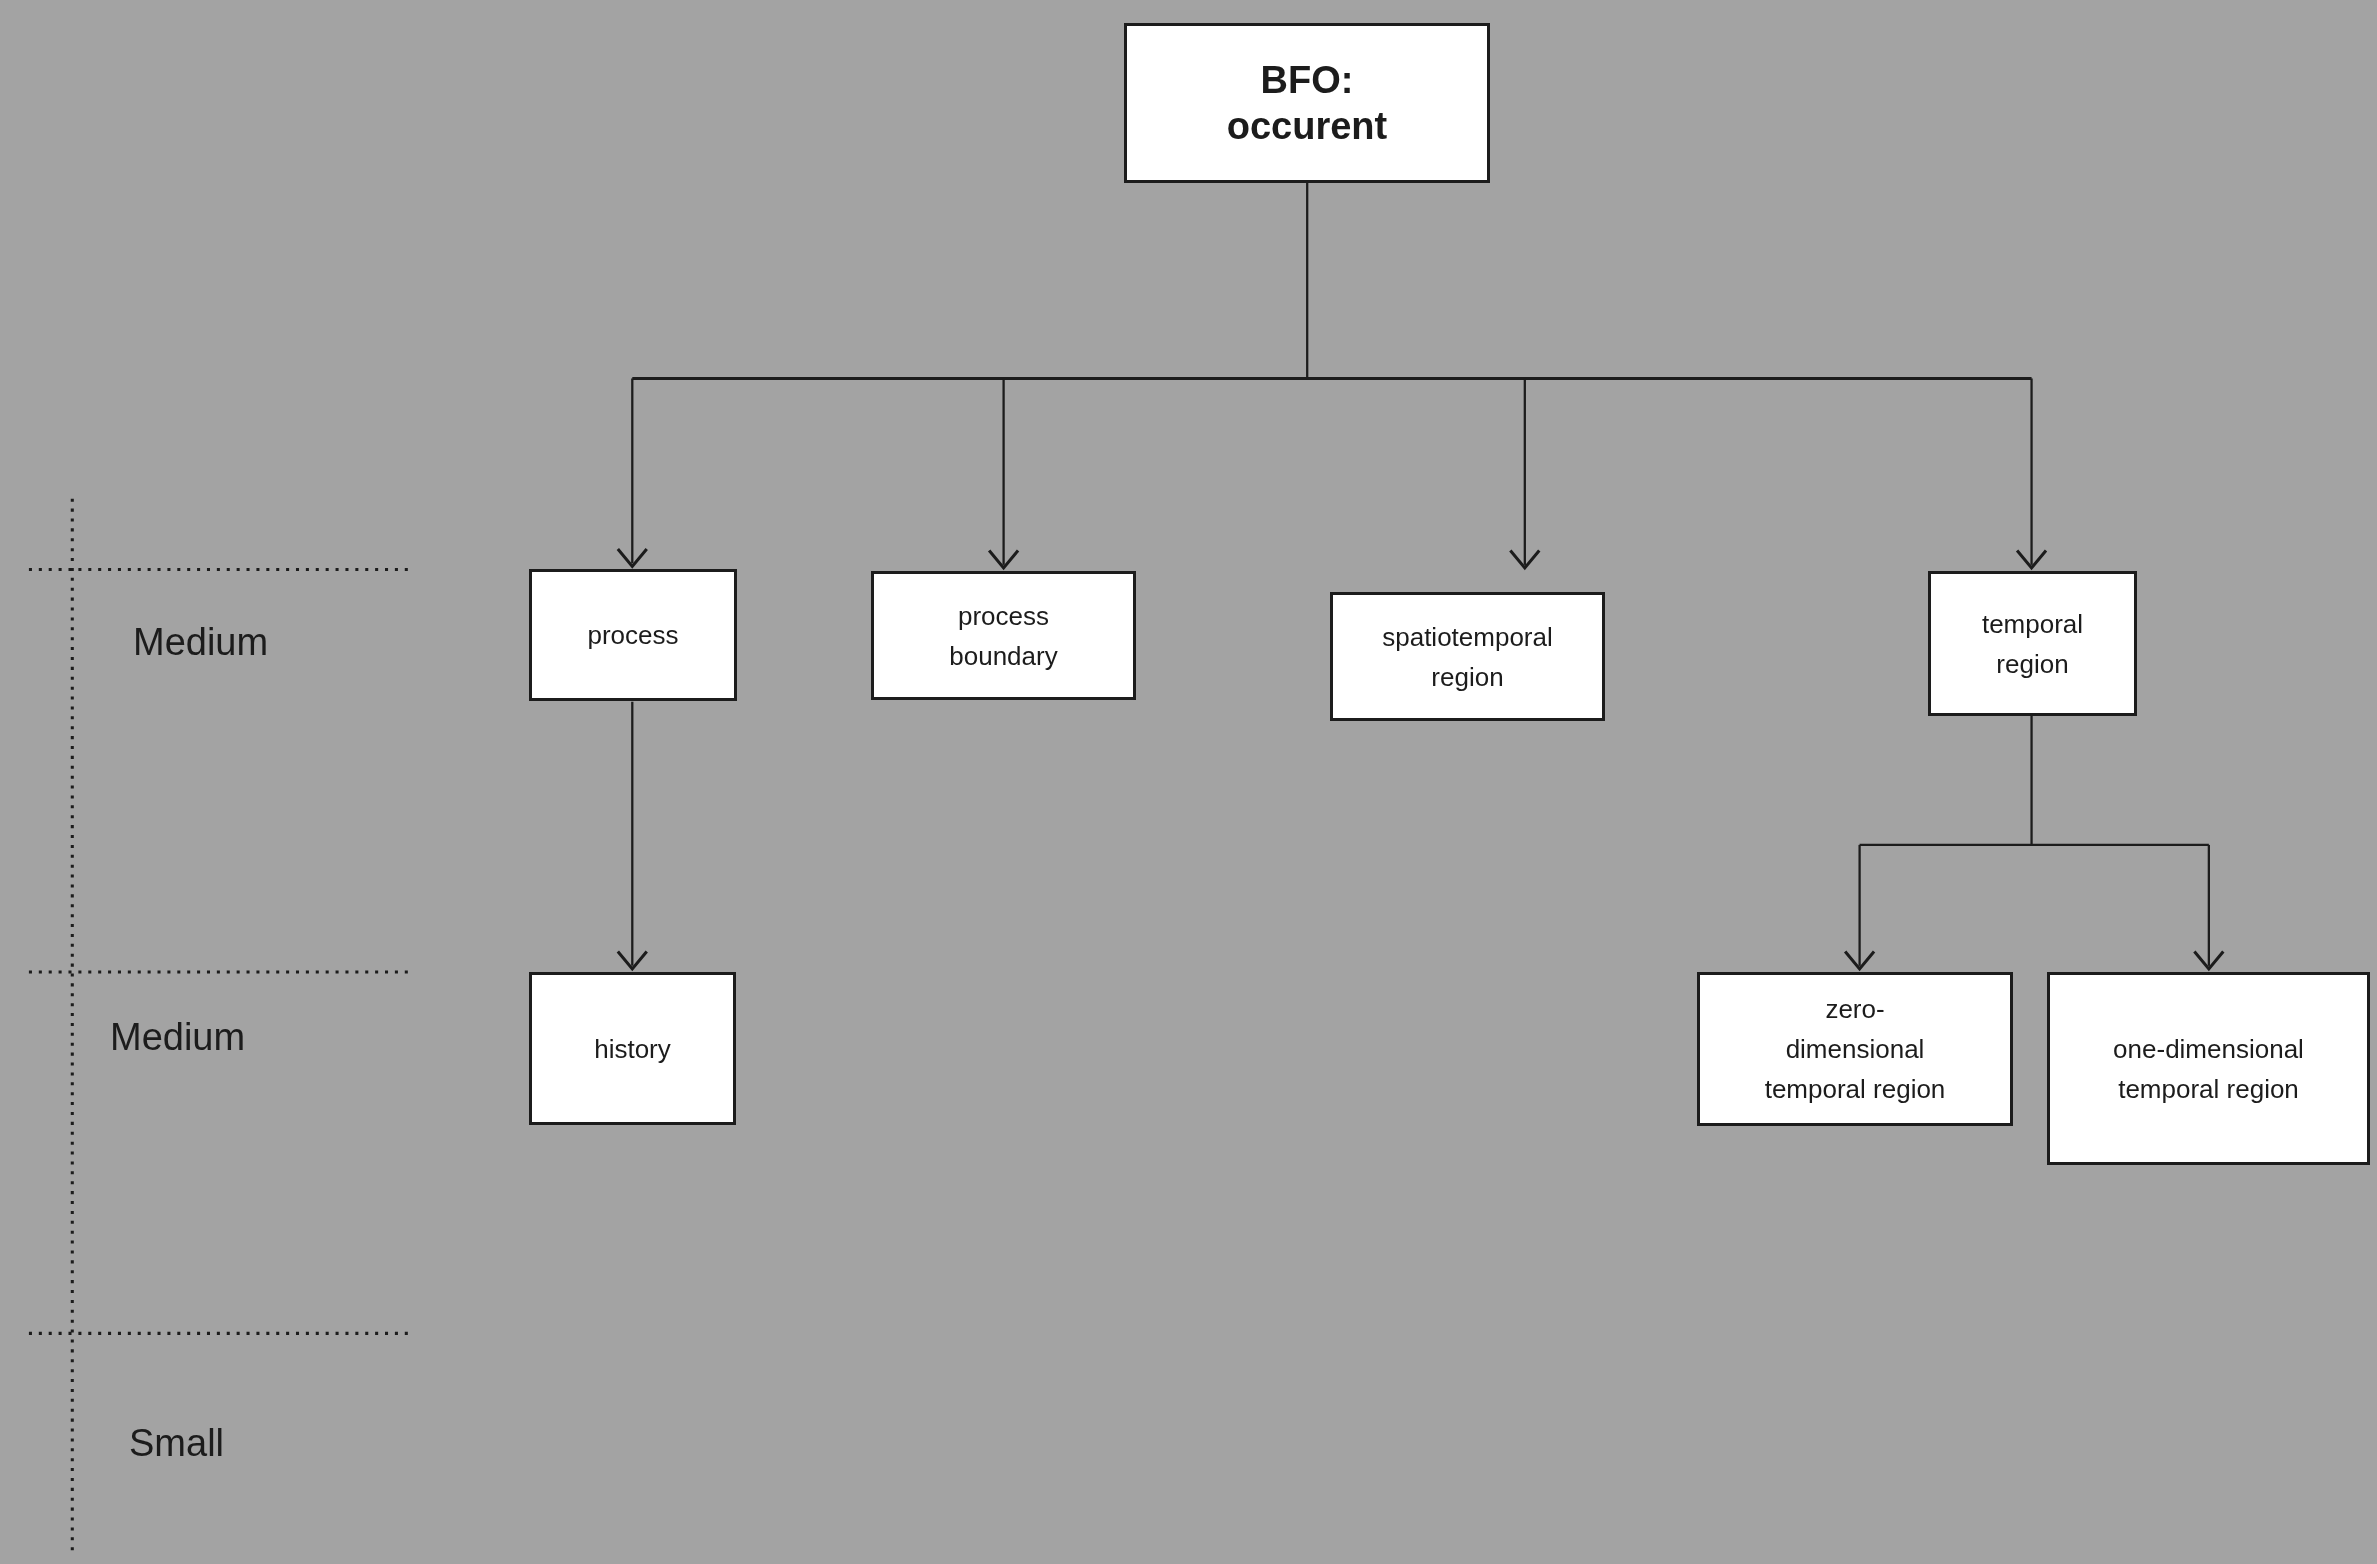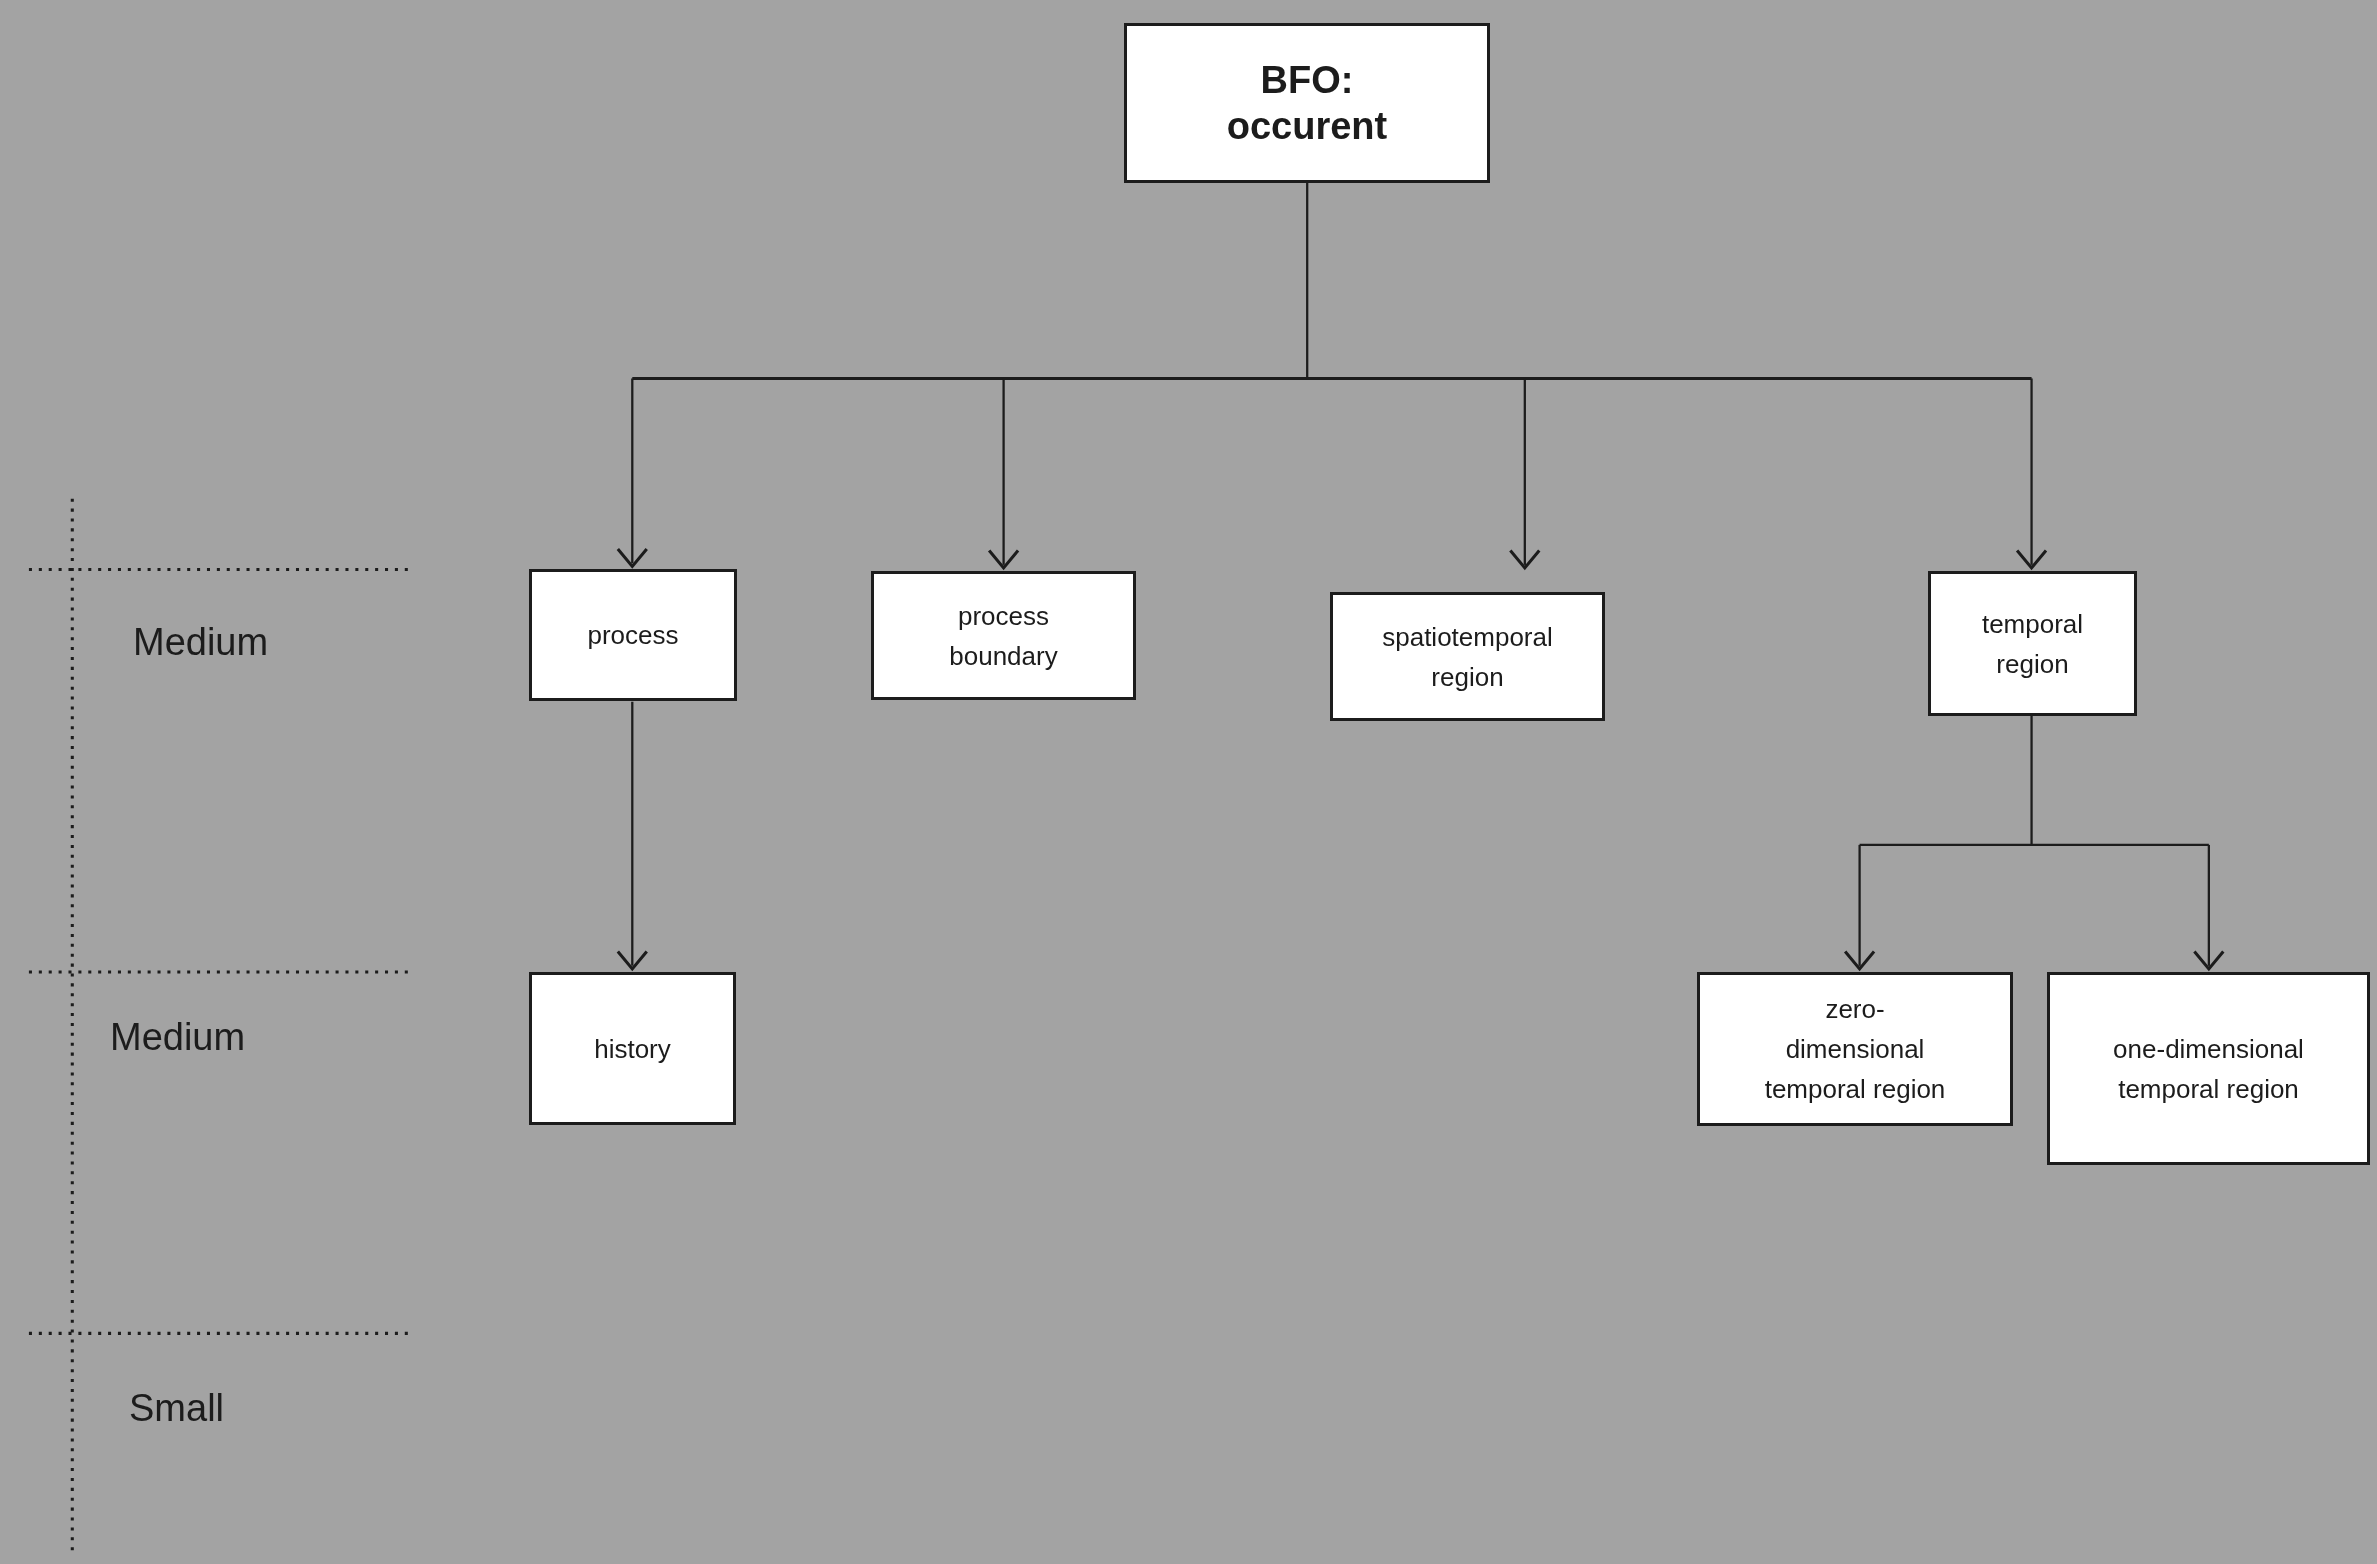--- a/index.html
+++ b/index.html
@@ -53,21 +53,21 @@
   .n-onedim    { left: 2047px; top: 972px; width: 323px; height: 193px; }
   .side-label {
     position: absolute;
     font-size: 38px;
     line-height: 38px;
     color: #1c1c1c;
     white-space: nowrap;
   }
   .lbl-large  { left: 133px; top:  623px; }
   .lbl-medium { left: 110px; top: 1018px; }
-  .lbl-small  { left: 129px; top: 1389px; }
+  .lbl-small  { left: 129px; top: 1424px; }
 </style>
 </head>
 <body>
 
 <div class="canvas">
 
   <svg class="connector-layer" viewBox="0 0 3124 2056" xmlns="http://www.w3.org/2000/svg">
     <g stroke="#1c1c1c" fill="none">
 
       <g>

